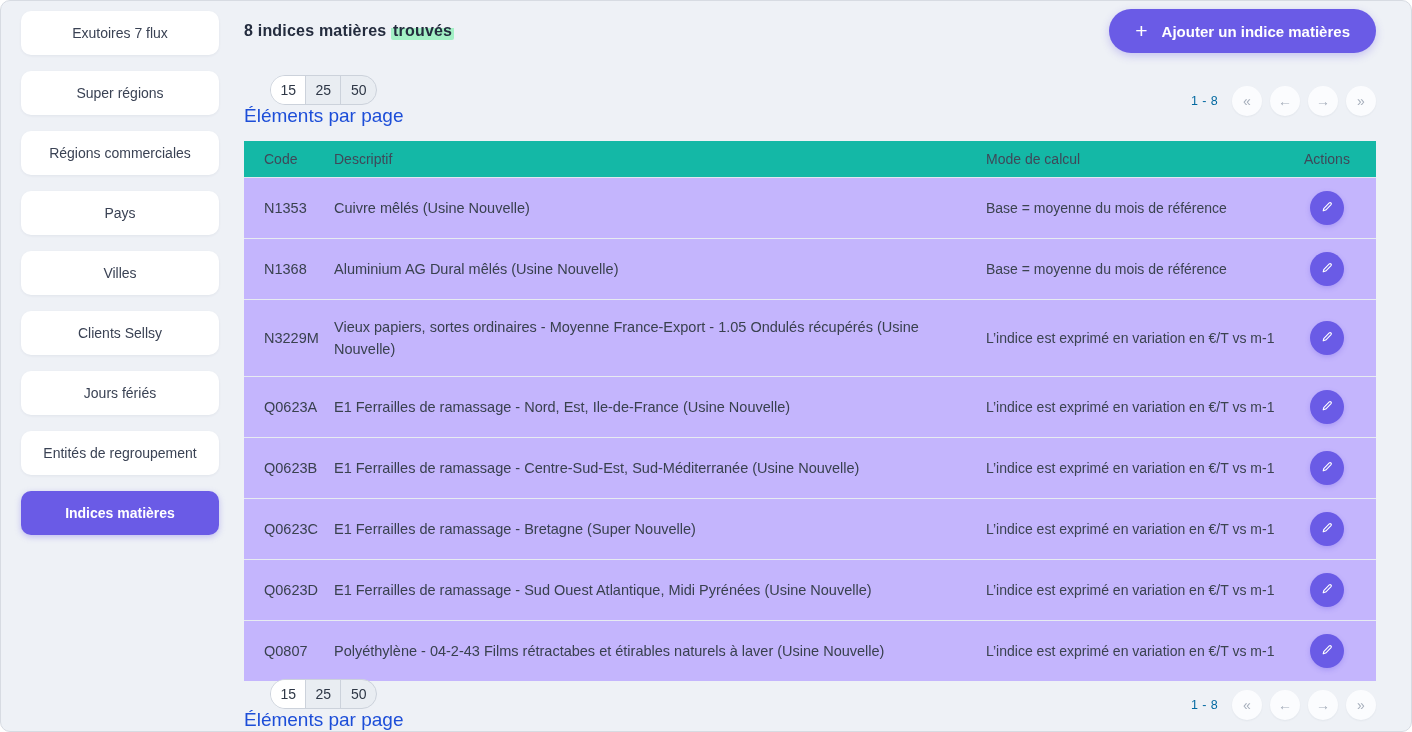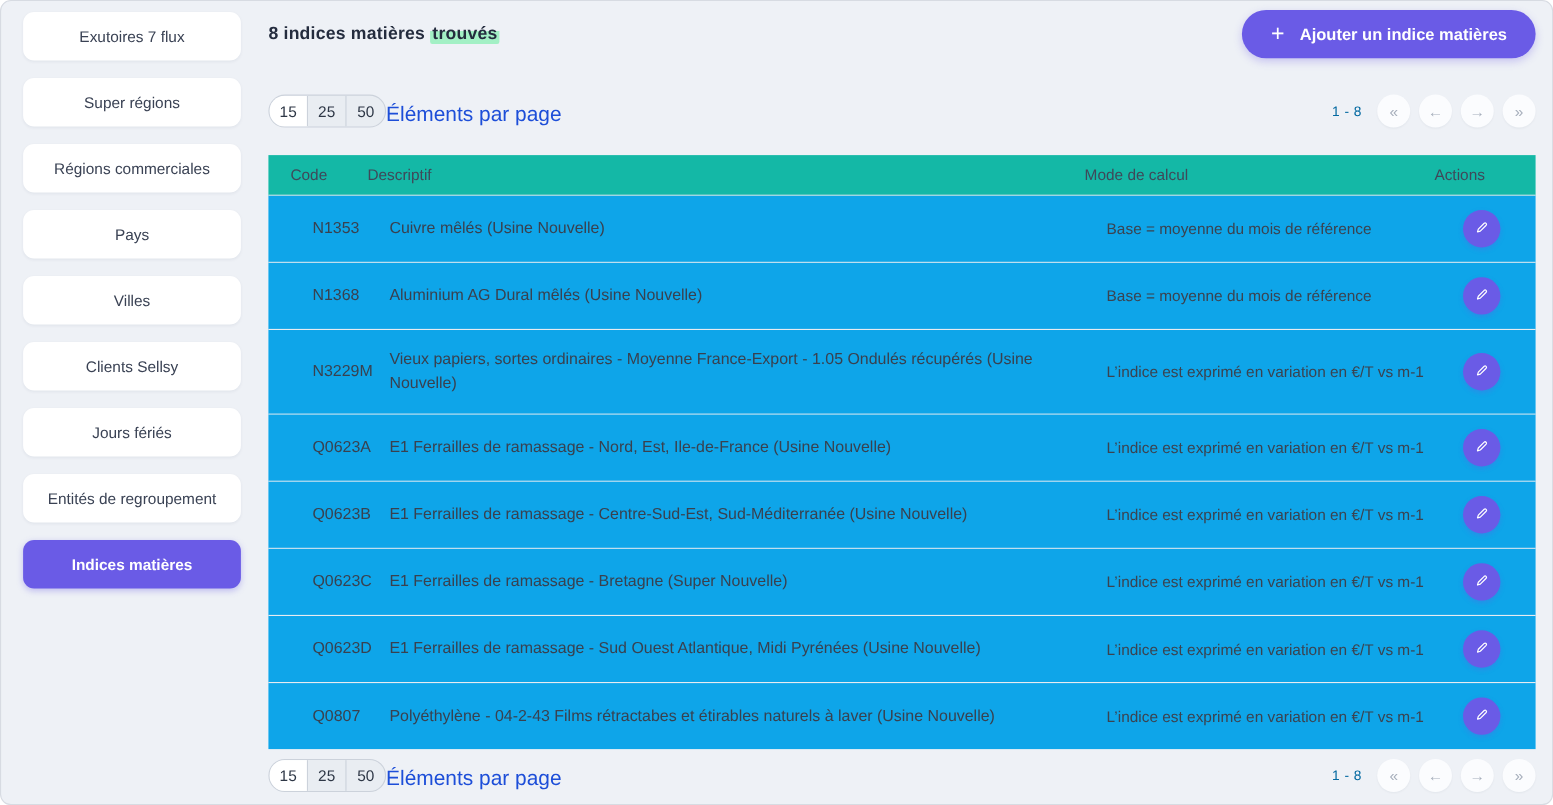--- a/index.html
+++ b/index.html
@@ -32,21 +32,21 @@
     display:flex; align-items:center; gap:14px; height:44px; padding:0 26px;
     border:none; border-radius:22px; background:#6a5be6; color:#fff;
     font-family:inherit; font-size:15px; font-weight:700; cursor:pointer;
     box-shadow:0 3px 8px rgba(106,91,230,.3);
   }
   .add-btn .plus { font-size:21px; font-weight:300; line-height:1; margin-top:-2px; }
   
   .controls-row { display:flex; justify-content:space-between; align-items:center; height:36px; }
   .controls-row.top { margin-top:30px; }
   .controls-row.bottom { margin-top:6px; }
-  .pagesize { display:flex; align-items:flex-end; }
+  .pagesize { display:flex; align-items:center;flex-direction:column; }
   .segmented {
     display:flex; height:28px; border:1px solid #ccd2db; border-radius:15px;
     overflow:hidden; background:#e9edf2;
   }
   .seg {
     width:35px; border:none; border-right:1px solid #ccd2db; background:transparent;
     font-family:inherit; font-size:14px; color:#2e3746; cursor:pointer;
     display:flex; align-items:center; justify-content:center; padding:0;
   }
   .seg:last-child { border-right:none; }
@@ -64,22 +64,22 @@
   .table { margin-top:22px; background:#ffffff; }
   .thead, .trow {
     display:grid; grid-template-columns:90px 652px 318px 72px; align-items:center;
   }
   .thead {
     height:36px; background:#14b8a6; border-bottom:1px solid #e3e8ef;
     font-size:14px; color:#3f4859;
   }
   .thead > div:first-child, .trow > div:first-child { padding-left:20px; }
   .trow {
-    min-height:60px; background:#0ea5e9; border-bottom:1px solid #e7ebf1;
-    font-size:14.5px; color:#39414f;padding-left:20px;
+    min-height:60px; background:#c4b5fd; border-bottom:1px solid #e7ebf1;
+    font-size:14.5px; color:#39414f;
   }
   .trow:last-child { border-bottom:none; }
   .cell-desc { padding:16px 24px 16px 0; line-height:22px; box-sizing:border-box; }
   .cell-mode { font-size:14px; color:#3b4350; padding-right:10px; }
   .edit-btn {
     width:34px; height:34px; border-radius:50%; border:none; background:#6a5be6;
     display:flex; align-items:center; justify-content:center; cursor:pointer;
     margin-left:6px; box-shadow:0 2px 5px rgba(106,91,230,.3); padding:0;
   }
 </style>

